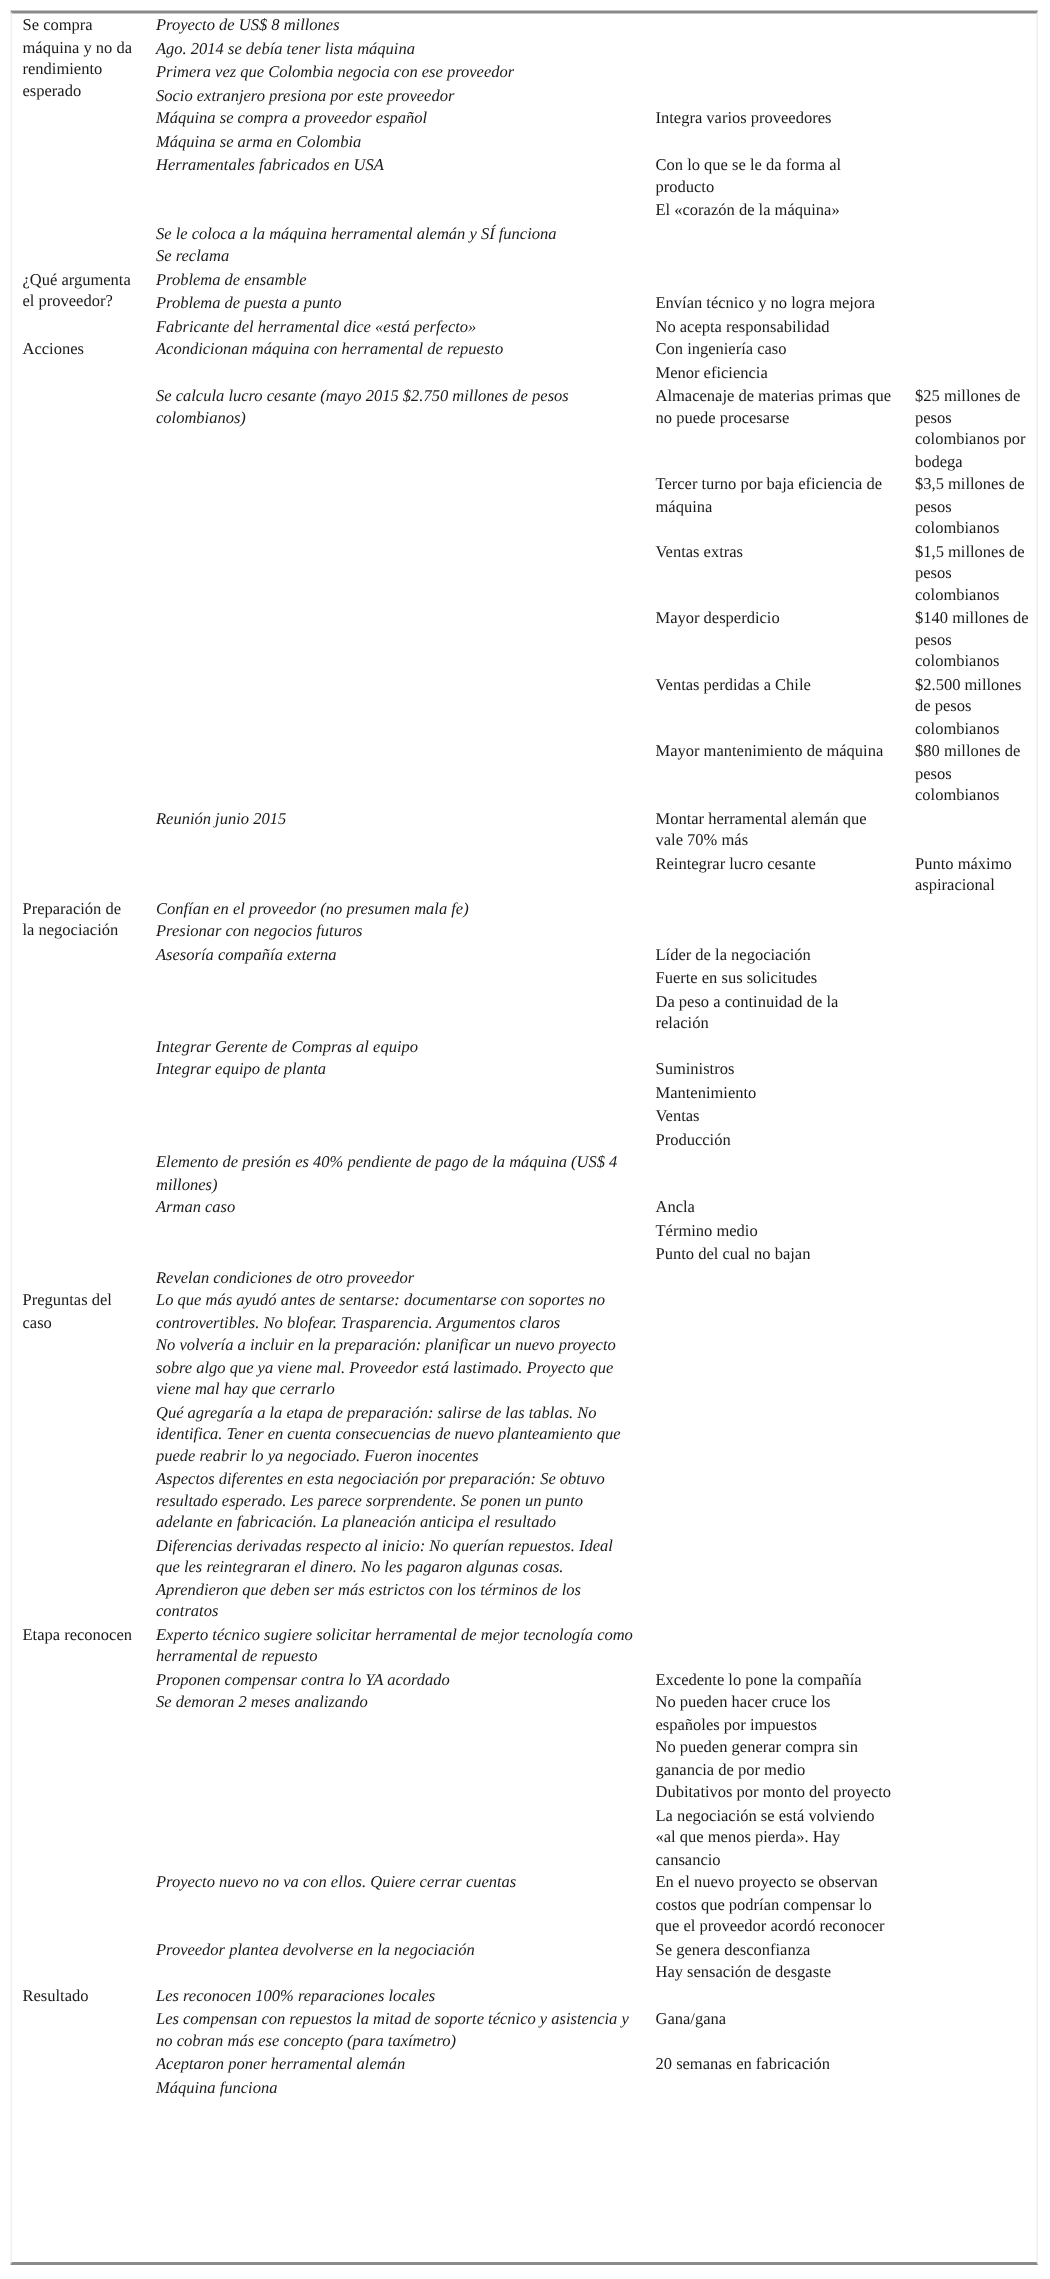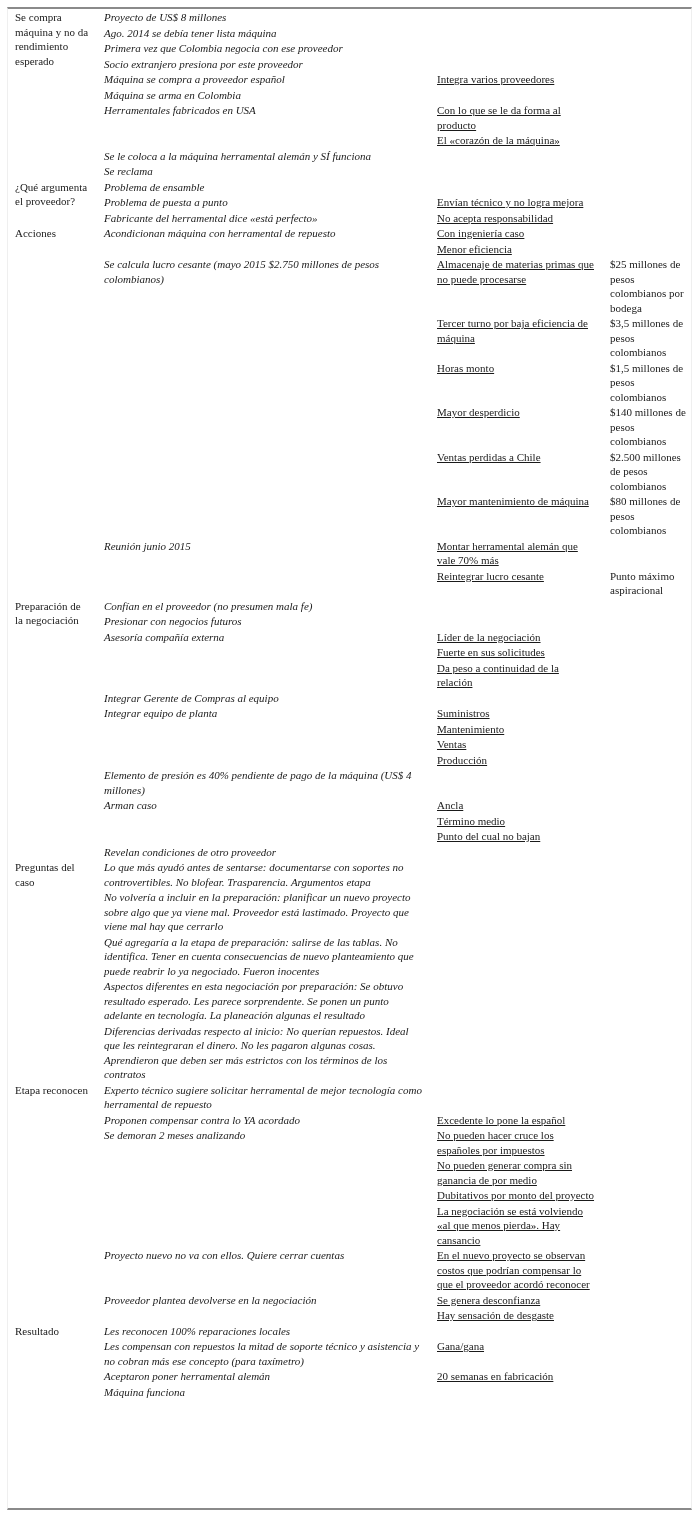--- a/index.html
+++ b/index.html
@@ -28,21 +28,21 @@
     vertical-align: top;
     padding: 0;
     padding-top: 1px;
   }
   col.c1 { width: 89px; }
   col.c2 { width: 333px; }
   col.c3 { width: 175px; }
   col.c4 { width: 86px; }
   td.c1 { padding-left: 7px !important; padding-right: 6px !important; margin-top: 16px; }
   td.c2 { padding-left: 7px !important; padding-right: 8px !important; font-style: italic; }
-  td.c3 { padding-left: 7px !important; padding-right: 8px !important; text-decoration: underline; }
+  td.c3 { padding-left: 7px !important; padding-right: 8px !important; }
   td.c4 { padding-left: 5px !important; padding-right: 4px !important; margin-top: 31px; }
   .cell-text { display: block; }
 </style>
 </head>
 <body>
 
 <div class="frame"></div>
 
 <table class="case-table">
   <colgroup>
@@ -240,21 +240,21 @@
         </td>
         <td class="c4">
           <span class="cell-text">$3,5 millones de pesos colombianos</span>
         </td>
       </tr>
       <tr>
         <td class="c2">
           <span class="cell-text"></span>
         </td>
         <td class="c3">
-          <span class="cell-text">Horas monto</span>
+          <span class="cell-text">Ventas extras</span>
         </td>
         <td class="c4">
           <span class="cell-text">$1,5 millones de pesos colombianos</span>
         </td>
       </tr>
       <tr>
         <td class="c2">
           <span class="cell-text"></span>
         </td>
         <td class="c3">
@@ -470,21 +470,21 @@
         <td class="c3">
           <span class="cell-text"></span>
         </td>
         <td class="c4">
           <span class="cell-text"></span>
         </td>
       </tr>
       <tr>
         <td class="c1" rowspan="5">Preguntas del caso</td>
         <td class="c2">
-          <span class="cell-text">Lo que más ayudó antes de sentarse: documentarse con soportes no controvertibles. No blofear. Trasparencia. Argumentos etapa</span>
+          <span class="cell-text">Lo que más ayudó antes de sentarse: documentarse con soportes no controvertibles. No blofear. Trasparencia. Argumentos claros</span>
         </td>
         <td class="c3">
           <span class="cell-text"></span>
         </td>
         <td class="c4">
           <span class="cell-text"></span>
         </td>
       </tr>
       <tr>
         <td class="c2">
@@ -503,21 +503,21 @@
         </td>
         <td class="c3">
           <span class="cell-text"></span>
         </td>
         <td class="c4">
           <span class="cell-text"></span>
         </td>
       </tr>
       <tr>
         <td class="c2">
-          <span class="cell-text">Aspectos diferentes en esta negociación por preparación: Se obtuvo resultado esperado. Les parece sorprendente. Se ponen un punto adelante en tecnología. La planeación algunas el resultado</span>
+          <span class="cell-text">Aspectos diferentes en esta negociación por preparación: Se obtuvo resultado esperado. Les parece sorprendente. Se ponen un punto adelante en fabricación. La planeación anticipa el resultado</span>
         </td>
         <td class="c3">
           <span class="cell-text"></span>
         </td>
         <td class="c4">
           <span class="cell-text"></span>
         </td>
       </tr>
       <tr>
         <td class="c2">
@@ -540,21 +540,21 @@
         </td>
         <td class="c4">
           <span class="cell-text"></span>
         </td>
       </tr>
       <tr>
         <td class="c2">
           <span class="cell-text">Proponen compensar contra lo YA acordado</span>
         </td>
         <td class="c3">
-          <span class="cell-text">Excedente lo pone la español</span>
+          <span class="cell-text">Excedente lo pone la compañía</span>
         </td>
         <td class="c4">
           <span class="cell-text"></span>
         </td>
       </tr>
       <tr>
         <td class="c2">
           <span class="cell-text">Se demoran 2 meses analizando</span>
         </td>
         <td class="c3">

